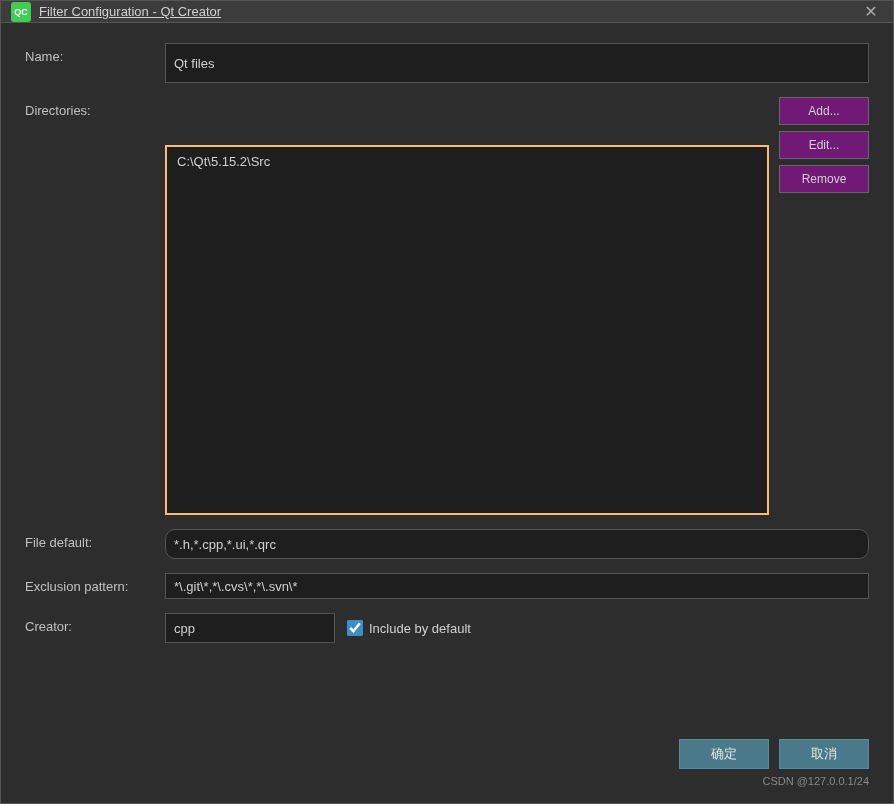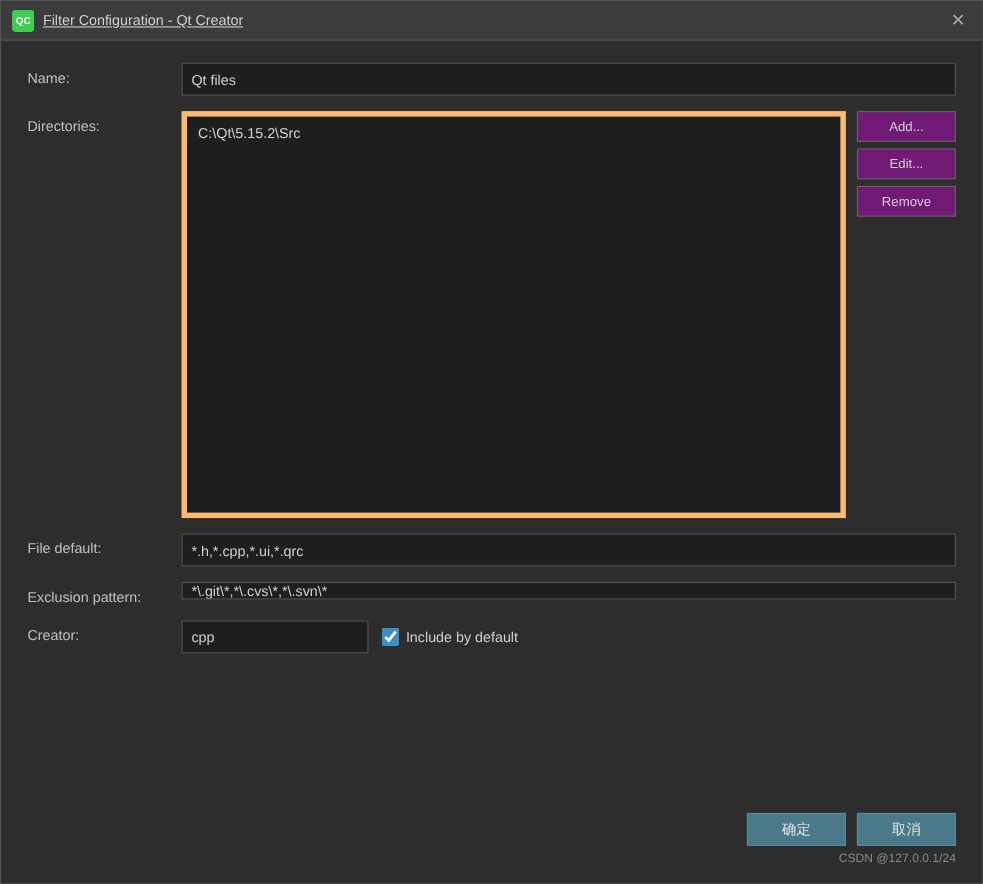--- a/index.html
+++ b/index.html
@@ -29,21 +29,21 @@
       flex-direction: column;
     }
 
     .title-bar {
       background: #3c3c3c;
       padding: 6px 10px;
       display: flex;
       align-items: center;
       justify-content: space-between;
       border-bottom: 1px solid #555;
-      height: 36px;
+      height: 22px;
     }
 
     .title-bar-left {
       display: flex;
       align-items: center;
       gap: 8px;
     }
 
     .qt-logo {
       width: 20px;
@@ -110,36 +110,37 @@
       border: 1px solid #555;
       color: #d0d0d0;
       padding: 5px 8px;
       font-size: 13px;
       font-family: inherit;
       outline: none;
     }
 
     .name-input {
       flex: 1;
-      height: 30px;
+      height: 40px;
     }
 
     .directories-wrapper {
       display: flex;
       flex: 1;
       gap: 10px;
     }
 
     .directories-box {
       flex: 1;
       background: #1e1e1e;
-      border: 5px solid #fdba74;
+      border: 2px solid #fdba74;
       min-height: 370px;
       padding: 4px;
       overflow-y: auto;
+      margin-top: 48px;
     }
 
     .directory-item {
       padding: 3px 6px;
       color: #d0d0d0;
       font-size: 13px;
     }
 
     .dir-buttons {
       display: flex;
@@ -159,25 +160,26 @@
     }
 
     .dir-btn:disabled {
       color: #888;
       cursor: default;
     }
 
     .file-pattern-input {
       flex: 1;
       height: 30px;
+      border-radius: 10px;
     }
 
     .exclusion-input {
       flex: 1;
-      height: 16px;
+      height: 26px;
     }
 
     .prefix-row {
       display: flex;
       gap: 12px;
       flex: 1;
     }
 
     .prefix-input {
       width: 170px;

